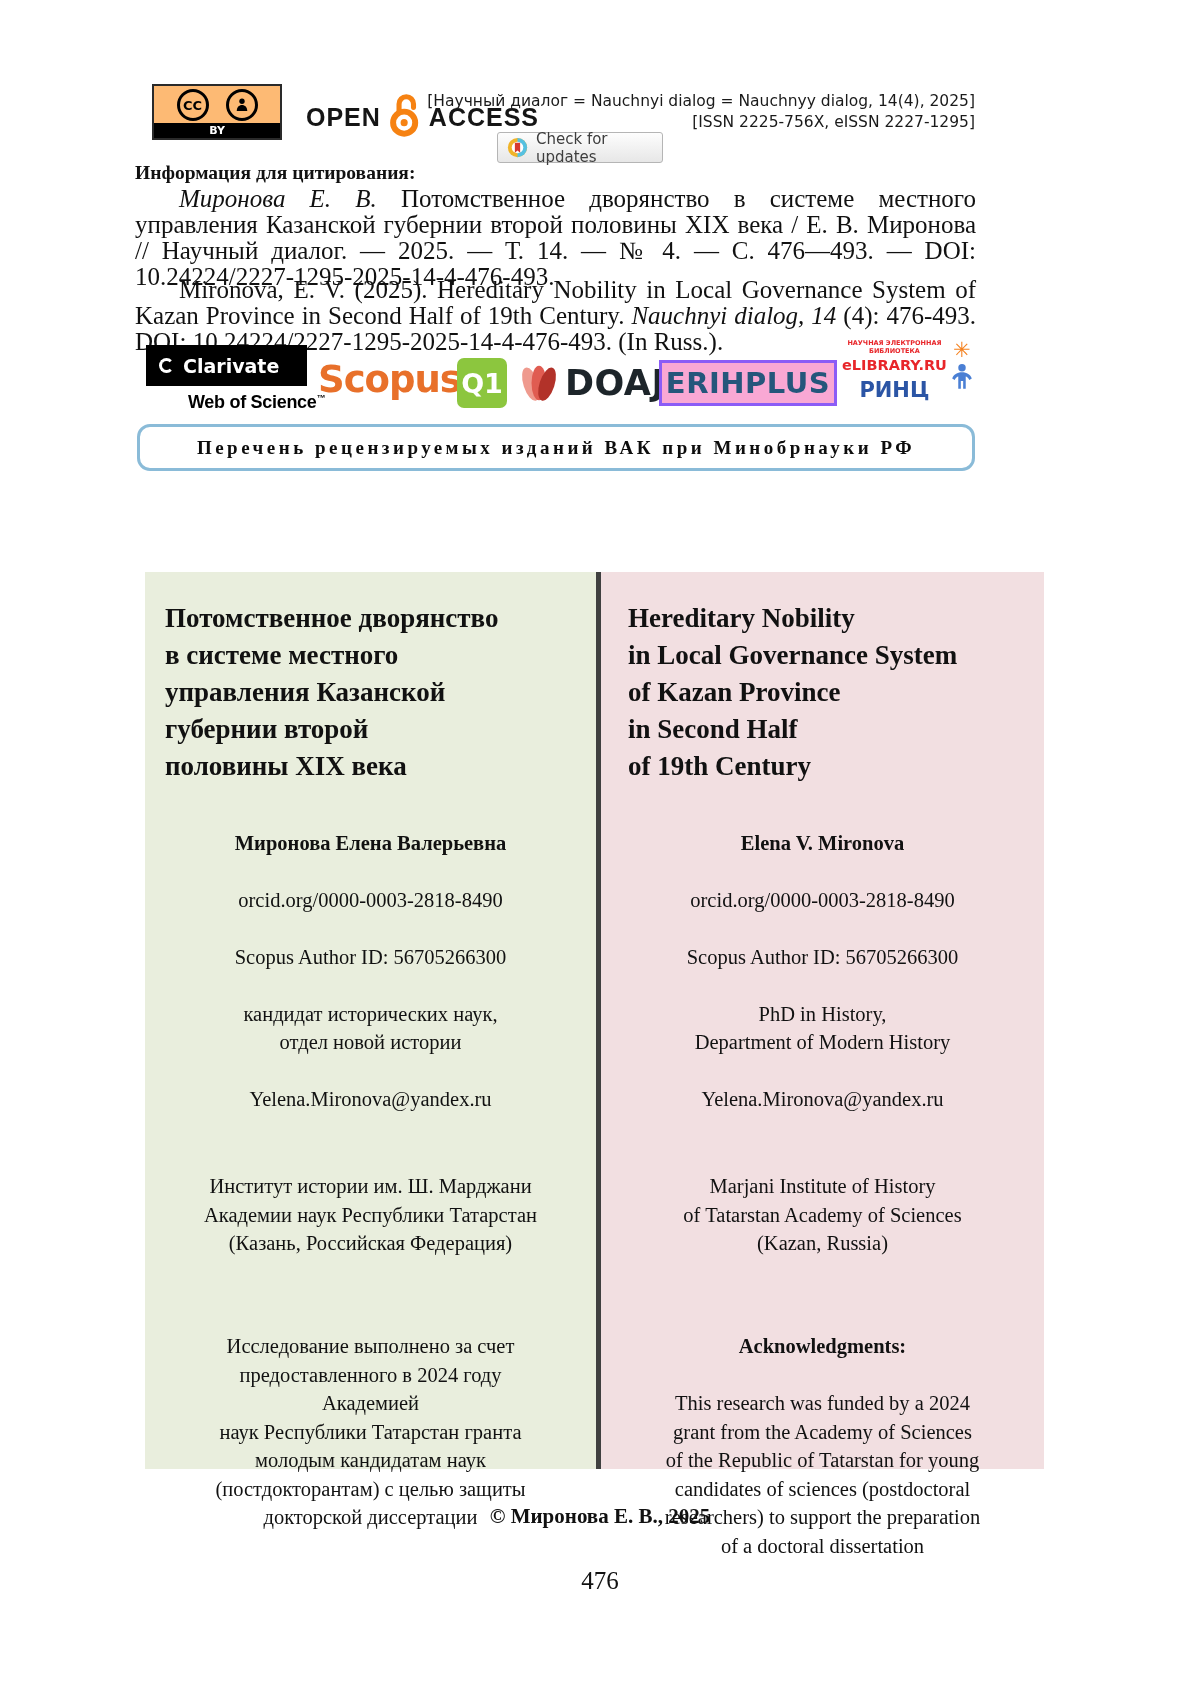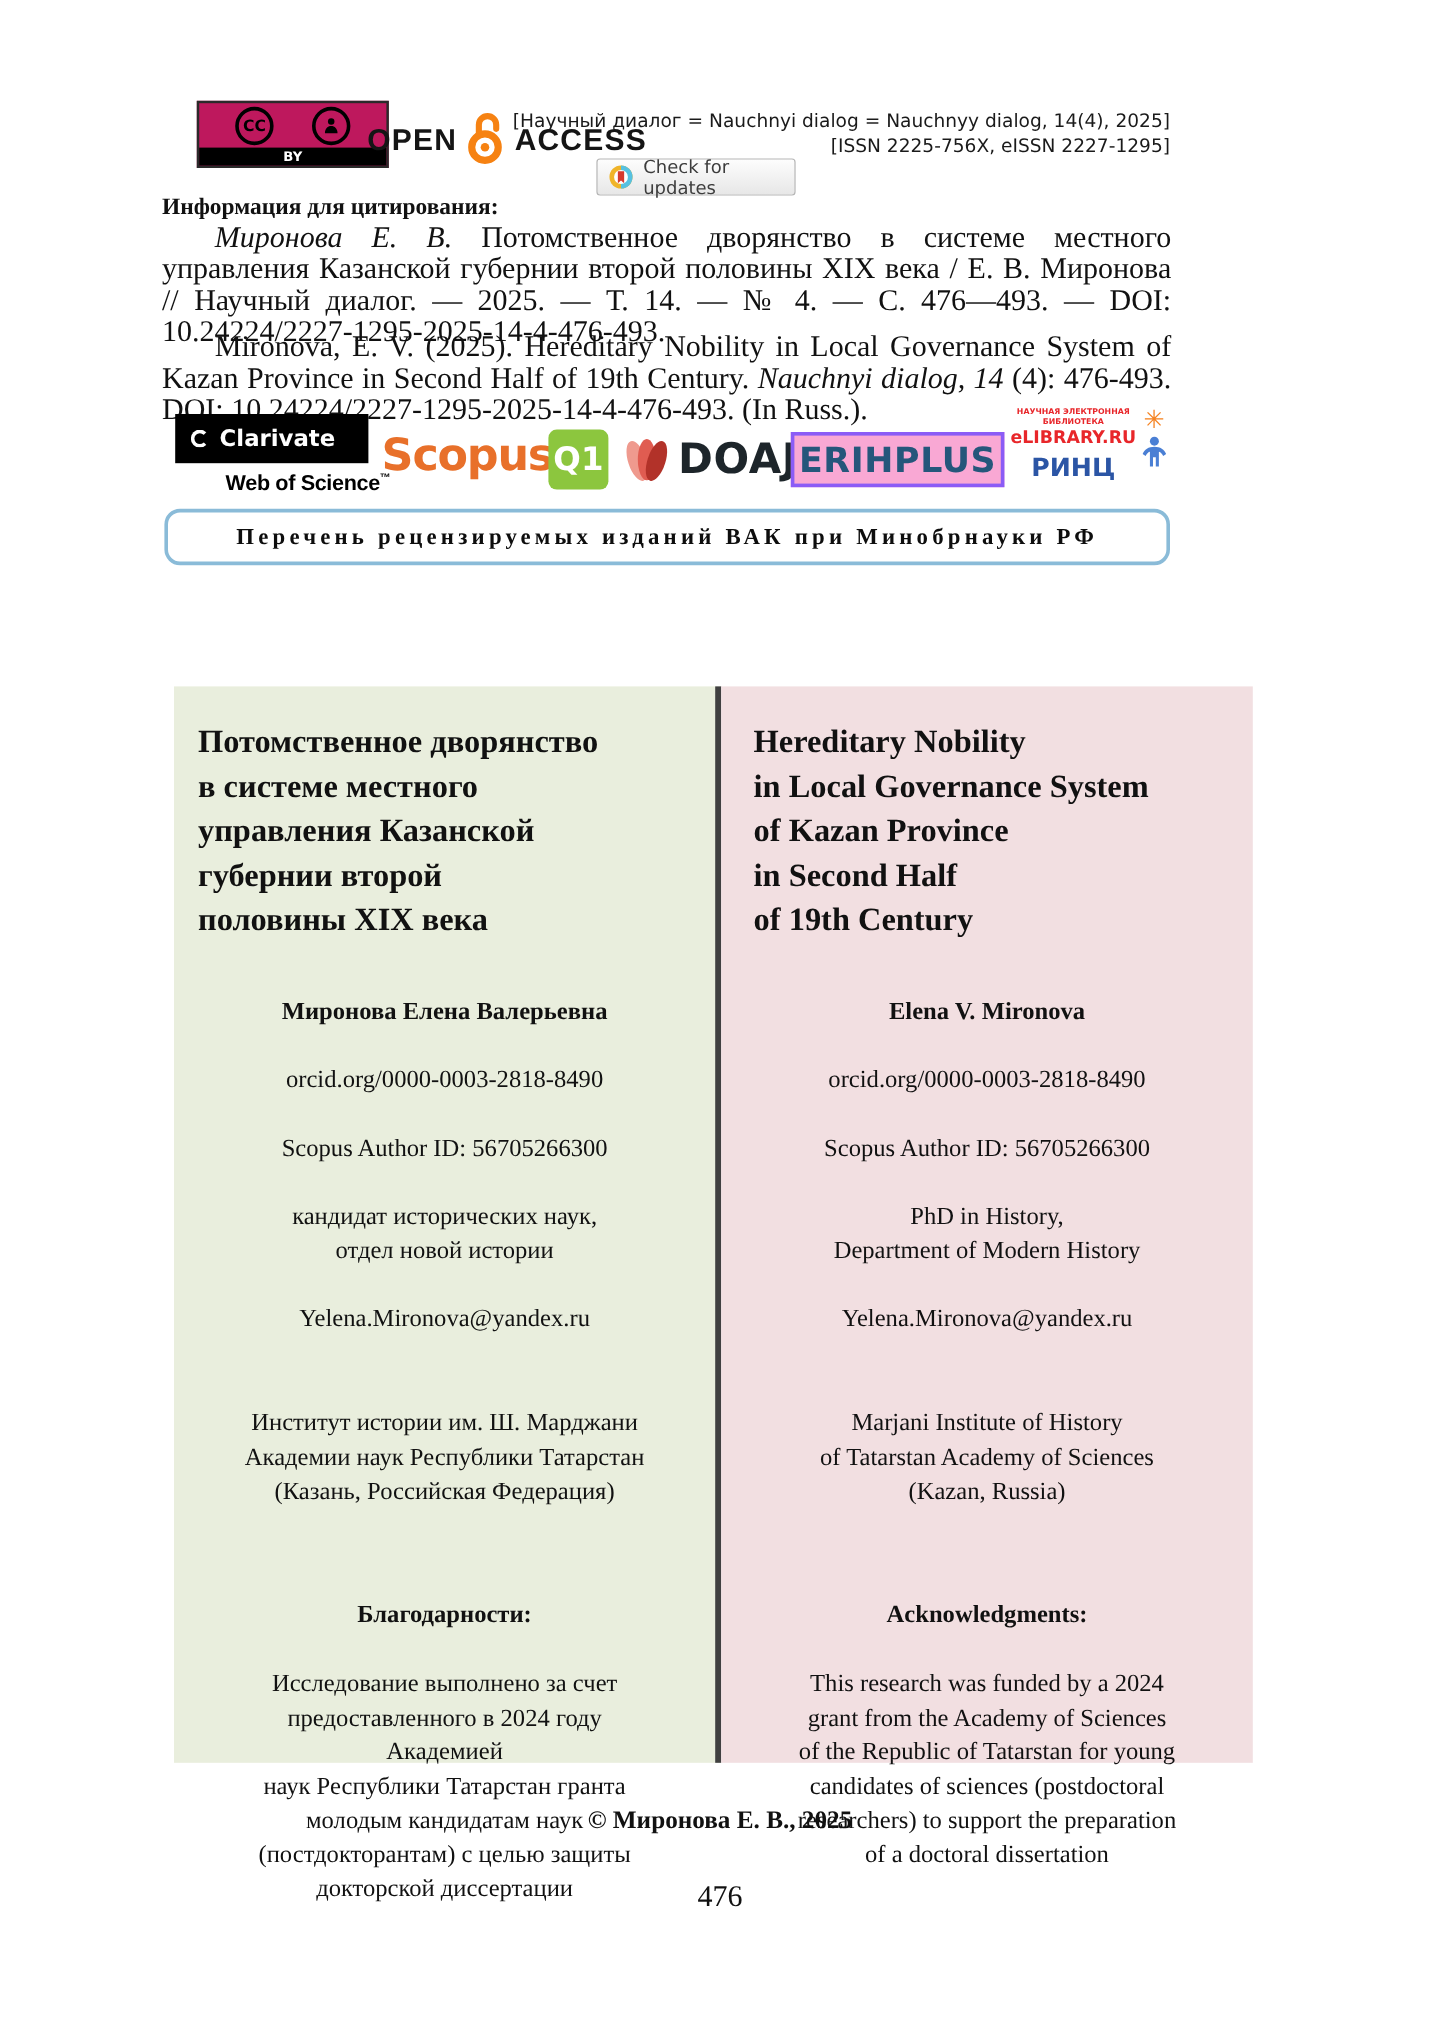--- a/index.html
+++ b/index.html
@@ -1,21 +1,21 @@
 <!DOCTYPE html>
 <html><head>
 <meta charset="utf-8">
 <style>
   html,body { margin:0; padding:0; background:#ffffff; }
   .page { position:relative; width:1200px; height:1703px; background:#ffffff;
           font-family:"Liberation Serif", serif; color:#111; overflow:hidden; }
 
   
-  .cc-badge { position:absolute; left:164px; top:84px; width:160px; height:56px;
-              background:#be185d; border:2px solid #2a2a2a; box-sizing:border-box; }
+  .cc-badge { position:absolute; left:152px; top:84px; width:130px; height:56px;
+              background:#fdba74; border:2px solid #2a2a2a; box-sizing:border-box; }
   .cc-circles { height:38px; display:flex; align-items:center; justify-content:space-around; padding:0 14px; }
   .cc-circle { width:32px; height:32px; border:3px solid #000; border-radius:50%;
                display:flex; align-items:center; justify-content:center; box-sizing:border-box;
                font-family:"DejaVu Sans", sans-serif; font-weight:bold; font-size:13px; color:#000; }
   .cc-band { position:absolute; left:0; right:0; bottom:0; height:15px; background:#000;
              color:#fff; text-align:center; font-family:"DejaVu Sans", sans-serif;
              font-weight:bold; font-size:11px; line-height:15px; }
 
   .oa { position:absolute; left:306px; top:92px; display:flex; align-items:center; gap:7px; }
   .oa-word { font-family:"Liberation Sans", sans-serif; font-weight:bold; font-size:25px;
@@ -213,21 +213,20 @@
         <div>orcid.org/0000-0003-2818-8490</div>
         <div>Scopus Author ID: 56705266300</div>
         <div>кандидат исторических наук,
 отдел новой истории</div>
         <div>Yelena.Mironova@yandex.ru</div>
       </div>
       <div class="block affil-block">Институт истории им. Ш. Марджани
 Академии наук Республики Татарстан
 (Казань, Российская Федерация)</div>
       <div class="block ack-block">
-        <div class="bold">Благодарности:</div>
         <div>Исследование выполнено за счет
 предоставленного в 2024 году
 Академией
 наук Республики Татарстан гранта
 молодым кандидатам наук
 (постдокторантам) с целью защиты
 докторской диссертации</div>
       </div>
     </div>
 

